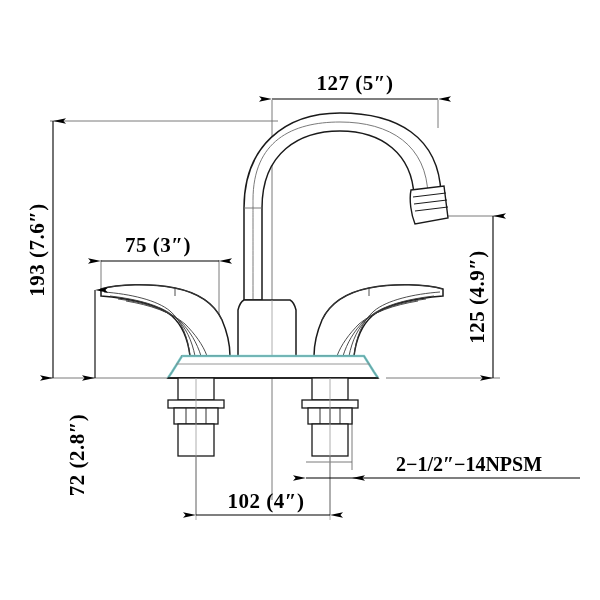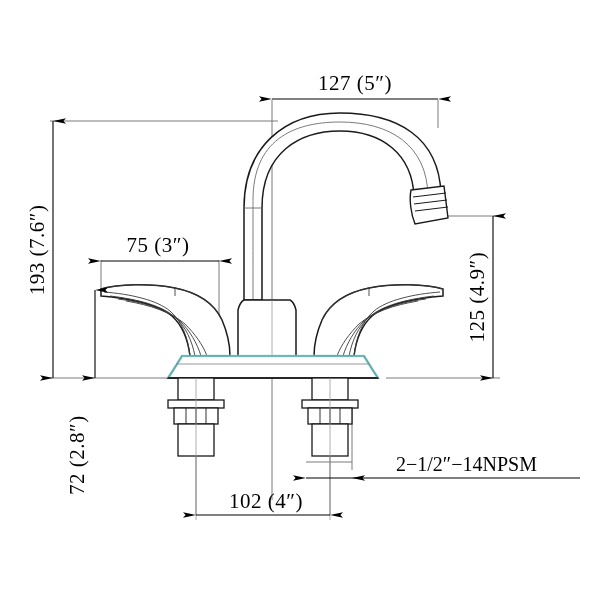--- a/index.html
+++ b/index.html
@@ -1,18 +1,18 @@
 <!DOCTYPE html>
 <html><head>
 <meta charset="utf-8">
 <style>
   html,body{margin:0;padding:0;background:#ffffff;}
   body{width:600px;height:600px;overflow:hidden;
        font-family:"Liberation Serif", serif;}
-  #stage{position:relative;width:600px;height:452px;background:#fff;}
+  #stage{position:relative;width:600px;height:452px;background:#fff;font-weight:bold;}
   svg{display:block;}
   .dimtext{font-family:"Liberation Serif", serif; font-size:21px; fill:#000;
            letter-spacing:0.5px;}
   .dimtext-v{font-family:"Liberation Serif", serif; font-size:21px; fill:#000;
            letter-spacing:0.5px;}
   .threadtext{font-family:"Liberation Serif", serif; font-size:20px; fill:#000;}
 </style>
 </head>
 <body>
 

